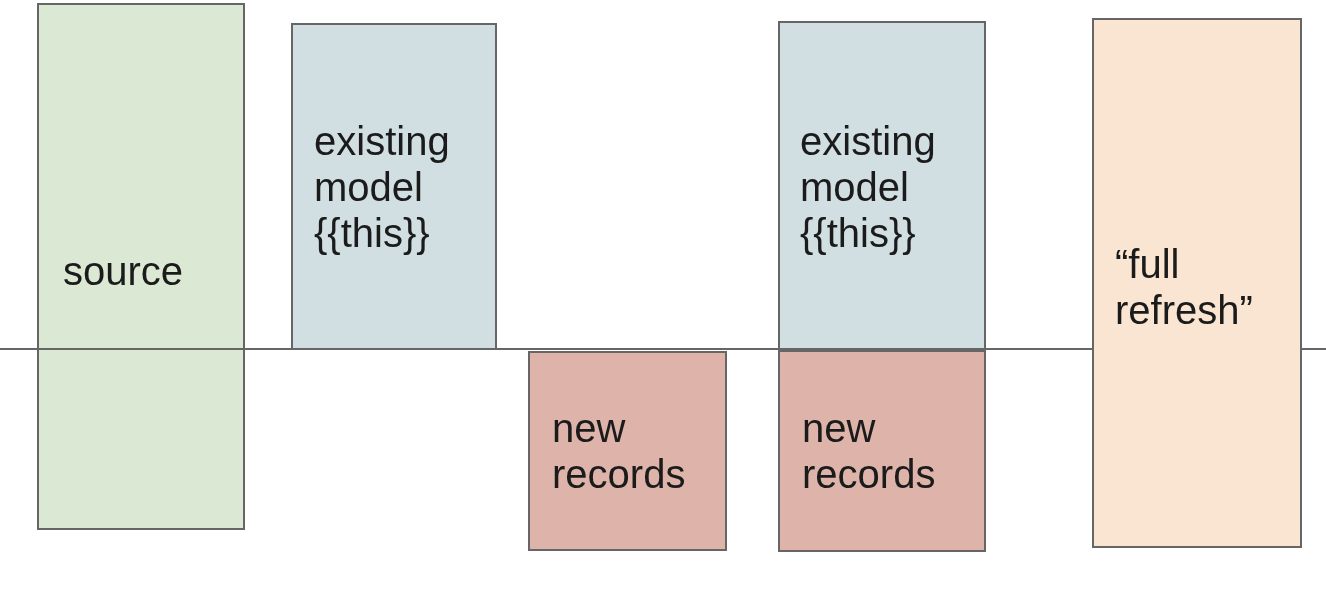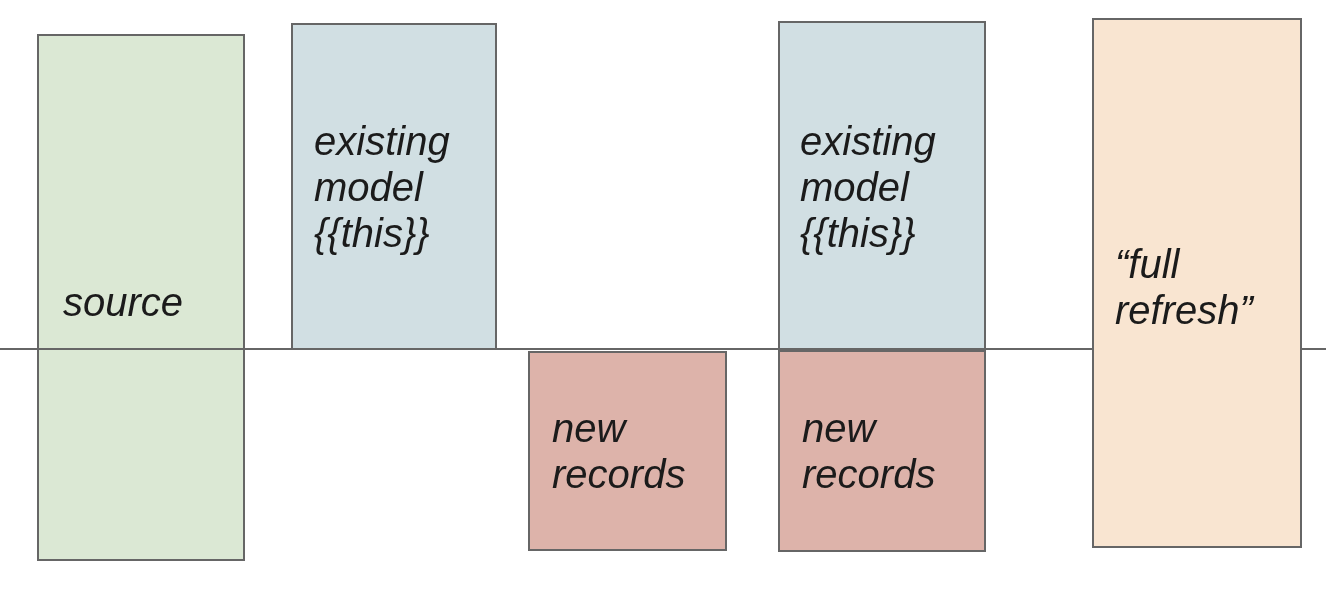--- a/index.html
+++ b/index.html
@@ -20,24 +20,23 @@
     border: 2px solid #666666;
     box-sizing: border-box;
   }
   .box-label {
     position: absolute;
     font-size: 40px;
     line-height: 46px;
     color: #1b1b1b;
     white-space: pre-line;
     letter-spacing: 0;
-    font-style: italic;
   }
   
-  .source-box          { left: 37px;   top: 34px;  width: 208px; height: 527px; background: #dbe8d4; }
+  .source-box          { left: 37px;   top: 3px;  width: 208px; height: 527px; background: #dbe8d4; }
   .existing-model-1    { left: 291px;  top: 23px;  width: 206px; height: 327px; background: #d1dfe3; }
   .new-records-1       { left: 528px;  top: 351px; width: 199px; height: 200px; background: #ddb3aa; }
   .existing-model-2    { left: 778px;  top: 21px;  width: 208px; height: 329px; background: #d1dfe3; }
   .new-records-2       { left: 778px;  top: 350px; width: 208px; height: 202px; background: #ddb3aa; }
   .full-refresh-box    { left: 1092px; top: 18px;  width: 210px; height: 530px; background: #f9e5d1; }
 
   .label-source        { left: 24px; top: 243px; }
   .label-existing-1    { left: 21px; top: 93px;  }
   .label-new-1         { left: 22px; top: 52px;  }
   .label-existing-2    { left: 20px; top: 95px;  }

